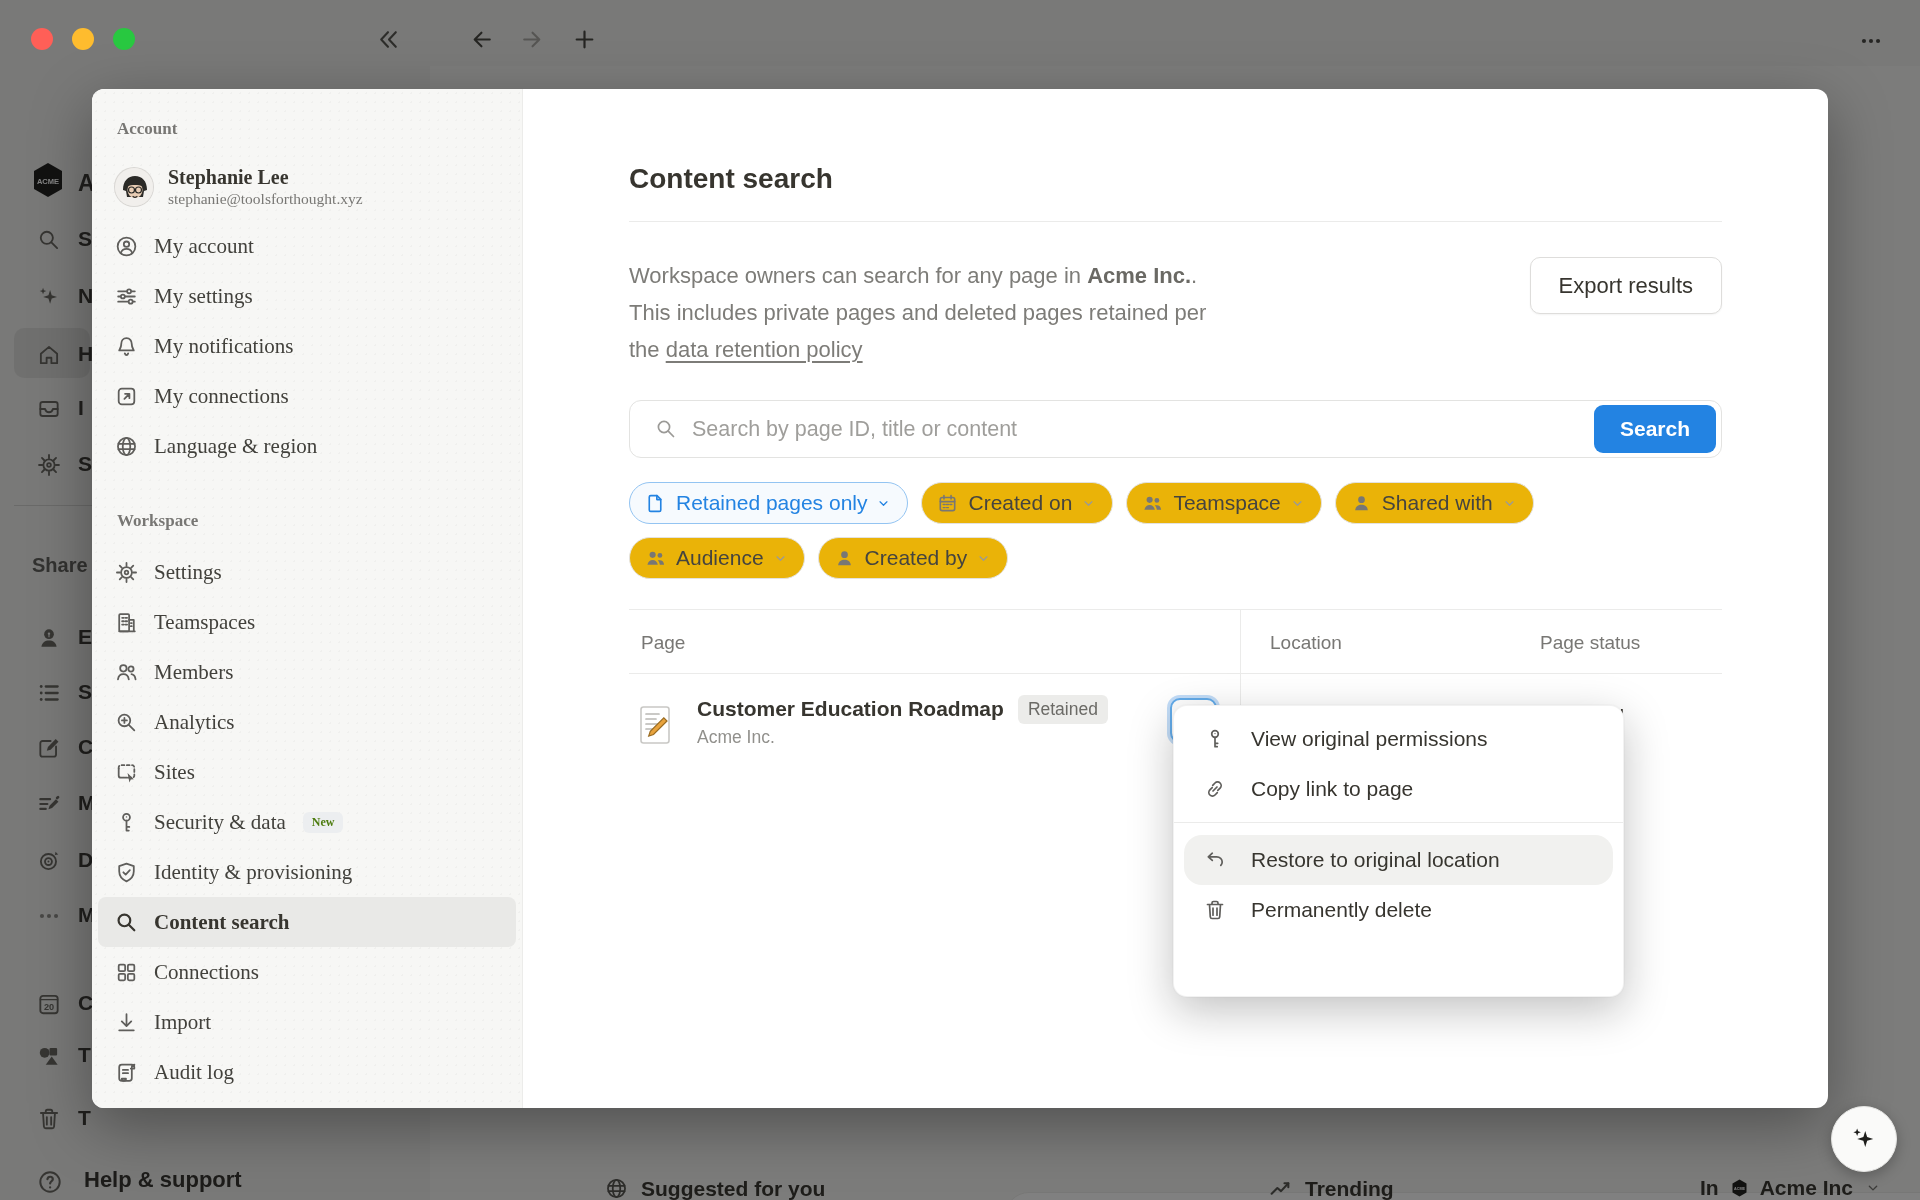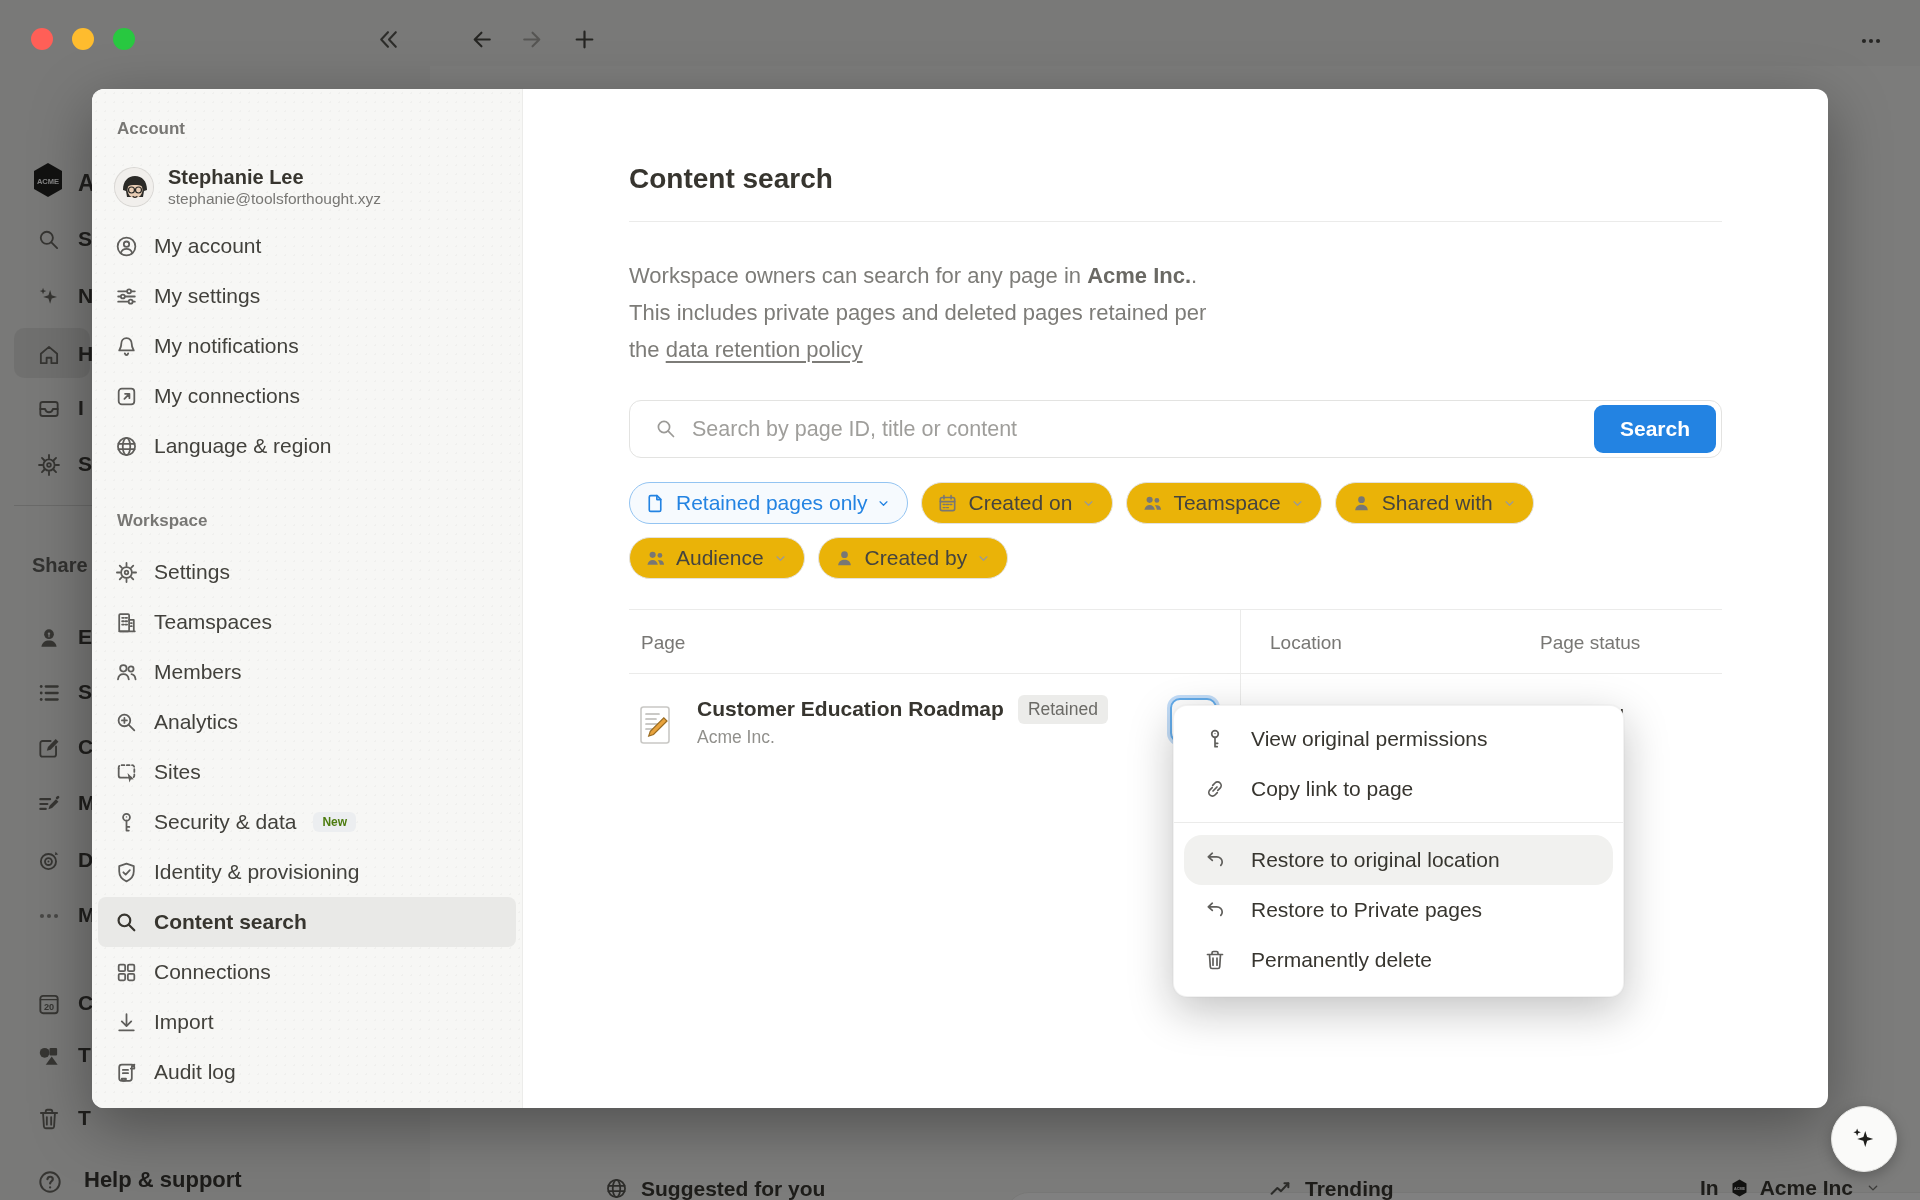--- a/index.html
+++ b/index.html
@@ -28,21 +28,21 @@
   .overlay { position:absolute; inset:0; background:rgba(5,5,5,0.5); z-index:10; }
 
   
   .traffic { position:absolute; left:31px; top:28px; z-index:30; display:flex; gap:19px; }
   .tl { width:22px; height:22px; border-radius:50%; }
   .fab { position:absolute; left:1831px; top:1106px; width:66px; height:66px; border-radius:50%; background:#fafaf9; border:1px solid #e3e3e1; box-shadow:0 4px 14px rgba(0,0,0,0.25); z-index:30; display:flex; align-items:center; justify-content:center; color:#1d1d1b; cursor:pointer; }
 
   
   .modal { position:absolute; left:92px; top:89px; width:1736px; height:1019px; background:#fff; border-radius:12px; box-shadow:0 18px 60px rgba(0,0,0,0.35); z-index:20; display:flex; overflow:hidden; }
   .nav { width:431px; background:#f7f7f5; border-right:1px solid #ececea; flex:none;
-         background-image:radial-gradient(rgba(0,0,0,0.028) 1px, transparent 1px); background-size:9px 9px; }
+         background-image:radial-gradient(rgba(0,0,0,0.028) 1px, transparent 1px); background-size:9px 9px;font-family:Liberation Serif, serif; }
   .nav-section { margin:0 0 0 25px; font-size:17px; font-weight:bold; color:#787774; }
   .nav-section.first { padding-top:30px; }
   .profile { display:flex; align-items:center; gap:14px; margin:26px 16px 0 22px; }
   .avatar { width:40px; height:40px; border-radius:50%; background:#eceae6; border:1px solid rgba(0,0,0,0.08); overflow:hidden; flex:none; }
   .profile .nm { font-size:20px; font-weight:bold; color:#37352f; line-height:24px; }
   .profile .em { font-size:15.5px; color:#787774; line-height:20px; }
   .nav-list { margin-top:12px; }
   .nav-row { height:50px; display:flex; align-items:center; gap:15px; margin:0 6px; padding:0 16px; border-radius:8px; font-size:21px; color:#42413c; cursor:pointer; }
   .nav-row .ic { color:#5f5e5b; flex:none; }
   .nav-row.active { background:#e9e9e7; font-weight:bold; color:#37352f; }
@@ -572,20 +572,21 @@
     </div>
 
     <div class="content">
       <div class="page-title">Content search</div>
       <div class="title-hr"></div>
 
       <div class="desc-row">
         <div class="desc">
           <span>Workspace owners can search for any page in </span><b>Acme Inc.</b><span>. This includes private pages and deleted pages retained per the </span><a>data retention policy</a>
         </div>
+        <button class="export-btn">Export results</button>
       </div>
 
       <div class="searchbar">
         <svg class="ic" width="24" height="24">
             <use href="#i-magnifier"></use>
           </svg>
         <input type="text" placeholder="Search by page ID, title or content" style="">
         <button class="search-btn">Search</button>
       </div>
 
@@ -698,26 +699,20 @@
       </div>
     <div class="menu-hr"></div>
     <div class="menu-item hl">
         <svg class="ic" width="24" height="24">
           <use href="#i-undo"></use>
         </svg>
         <span>Restore to original location</span>
       </div>
     <div class="menu-item">
         <svg class="ic" width="24" height="24">
-          <use href="#i-undo"></use>
-        </svg>
-        <span>Restore to Private pages</span>
-      </div>
-    <div class="menu-item">
-        <svg class="ic" width="24" height="24">
           <use href="#i-trash"></use>
         </svg>
         <span>Permanently delete</span>
       </div>
   </div>
 
   <div class="traffic">
     <div class="tl" style="background:#ff5f57"></div>
     <div class="tl" style="background:#febc2e"></div>
     <div class="tl" style="background:#28c840"></div>

